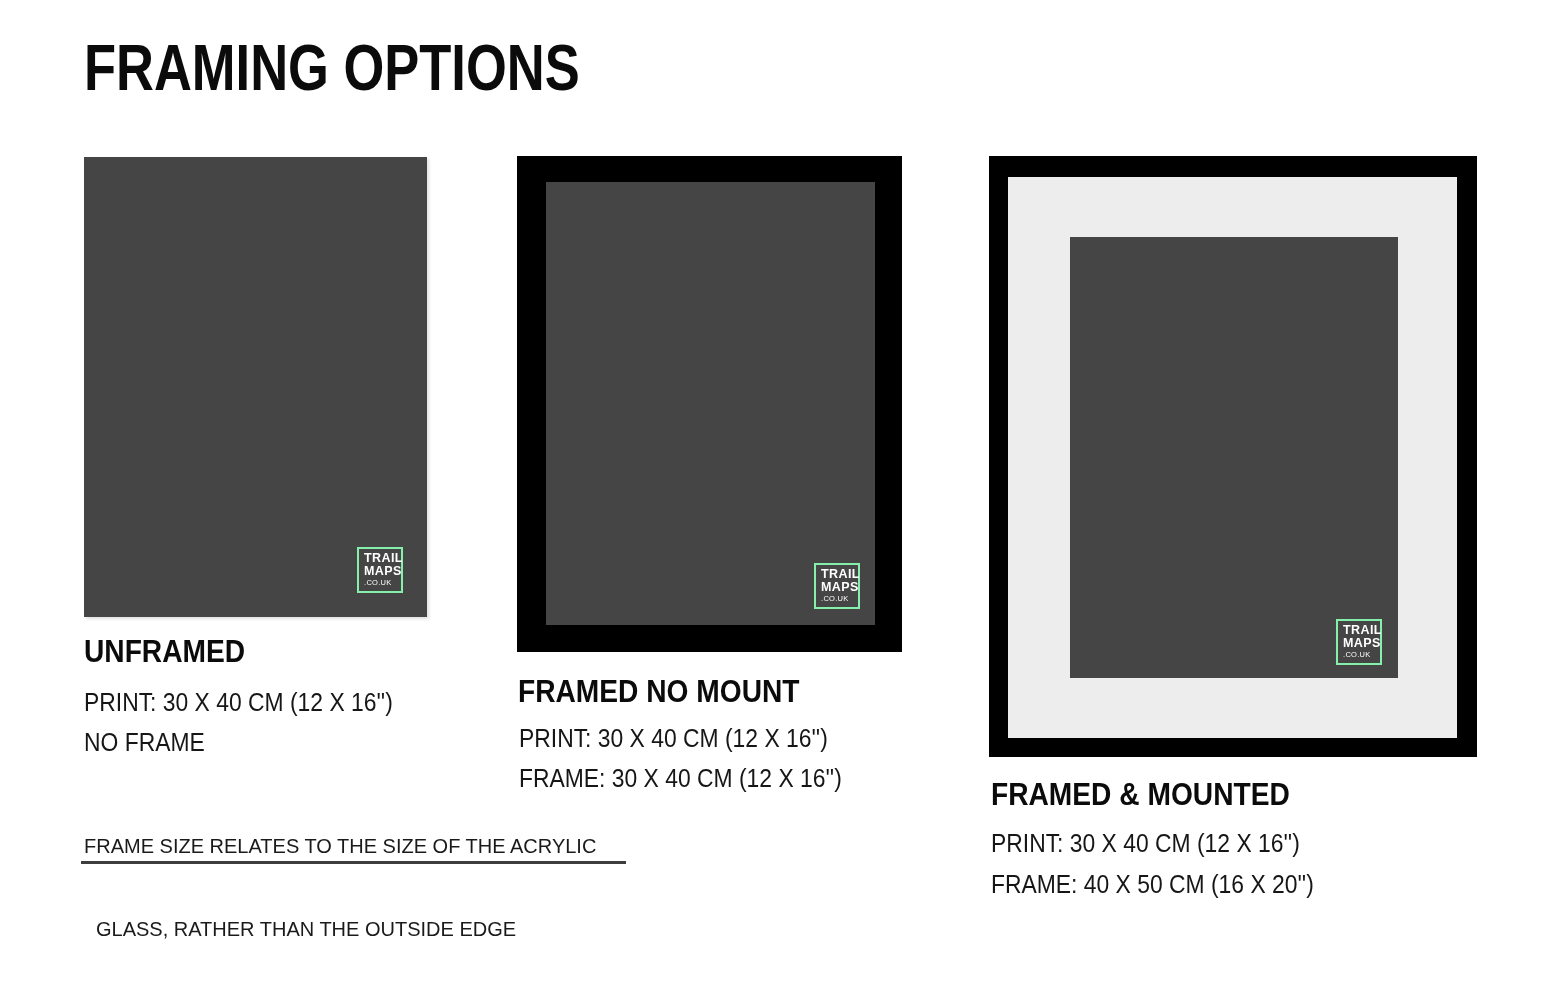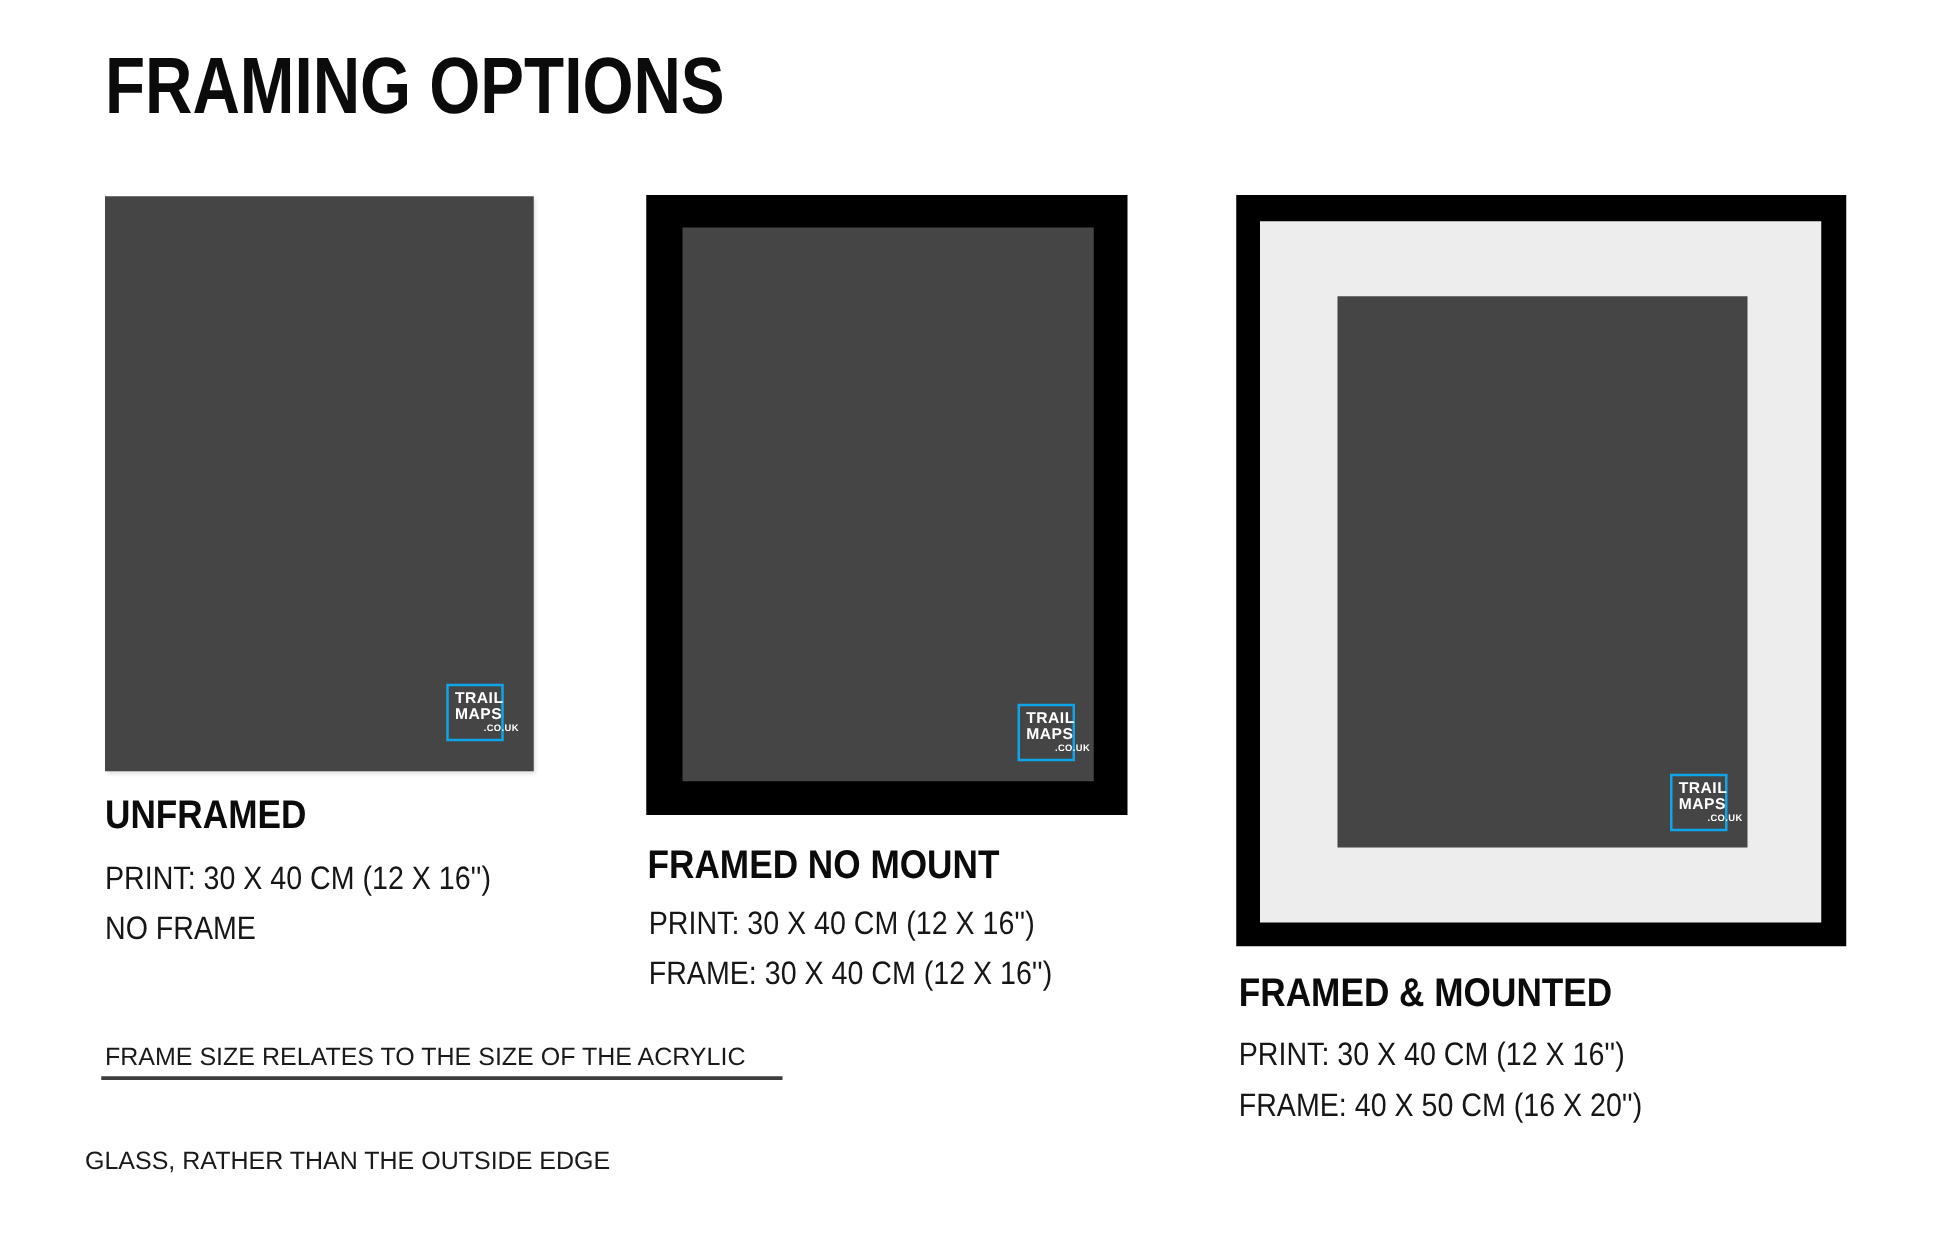--- a/index.html
+++ b/index.html
@@ -65,39 +65,38 @@
   .mount .print-inner {
     left: 62px; top: 60px;
     width: 328px; height: 441px;
   }
 
   
   .logo {
     position: absolute;
     width: 46px;
     height: 46px;
-    border: 2px solid #0ea5e9;
+    border: 2px solid #86efac;
     color: #ffffff;
     padding: 3px 0 0 5px;
     line-height: 1;
   }
   .logo .logo-line {
     font-size: 12.5px;
     font-weight: 700;
     letter-spacing: 0.4px;
     line-height: 13px;
     white-space: nowrap;
   }
   .logo .logo-small {
     font-size: 7.5px;
-    font-weight: 700;
+    font-weight: 400;
     letter-spacing: 0.3px;
     margin-top: 1px;
     white-space: nowrap;
-    margin-left: 23px;
   }
   .logo-pos-1 { right: 24px; bottom: 24px; }
   .logo-pos-2 { right: 15px; bottom: 16px; }
   .logo-pos-3 { right: 16px; bottom: 13px; }
 
   
   .option-heading {
     position: absolute;
     font-size: 32px;
     font-weight: 800;
@@ -139,21 +138,21 @@
   }
   .footnote-line {
     position: absolute;
     font-size: 20px;
     font-weight: 400;
     color: #1a1a1a;
     line-height: 1;
     white-space: nowrap;
   }
   .footnote-1 { left: 84px; top: 836px; }
-  .footnote-2 { left: 68px; top: 919px; }
+  .footnote-2 { left: 96px; top: 919px; }
 </style>
 </head>
 <body>
 
 <div class="canvas">
 
   <h1 class="page-title">FRAMING OPTIONS</h1>
 
   <div class="print print-unframed">
     <div class="logo logo-pos-1">

